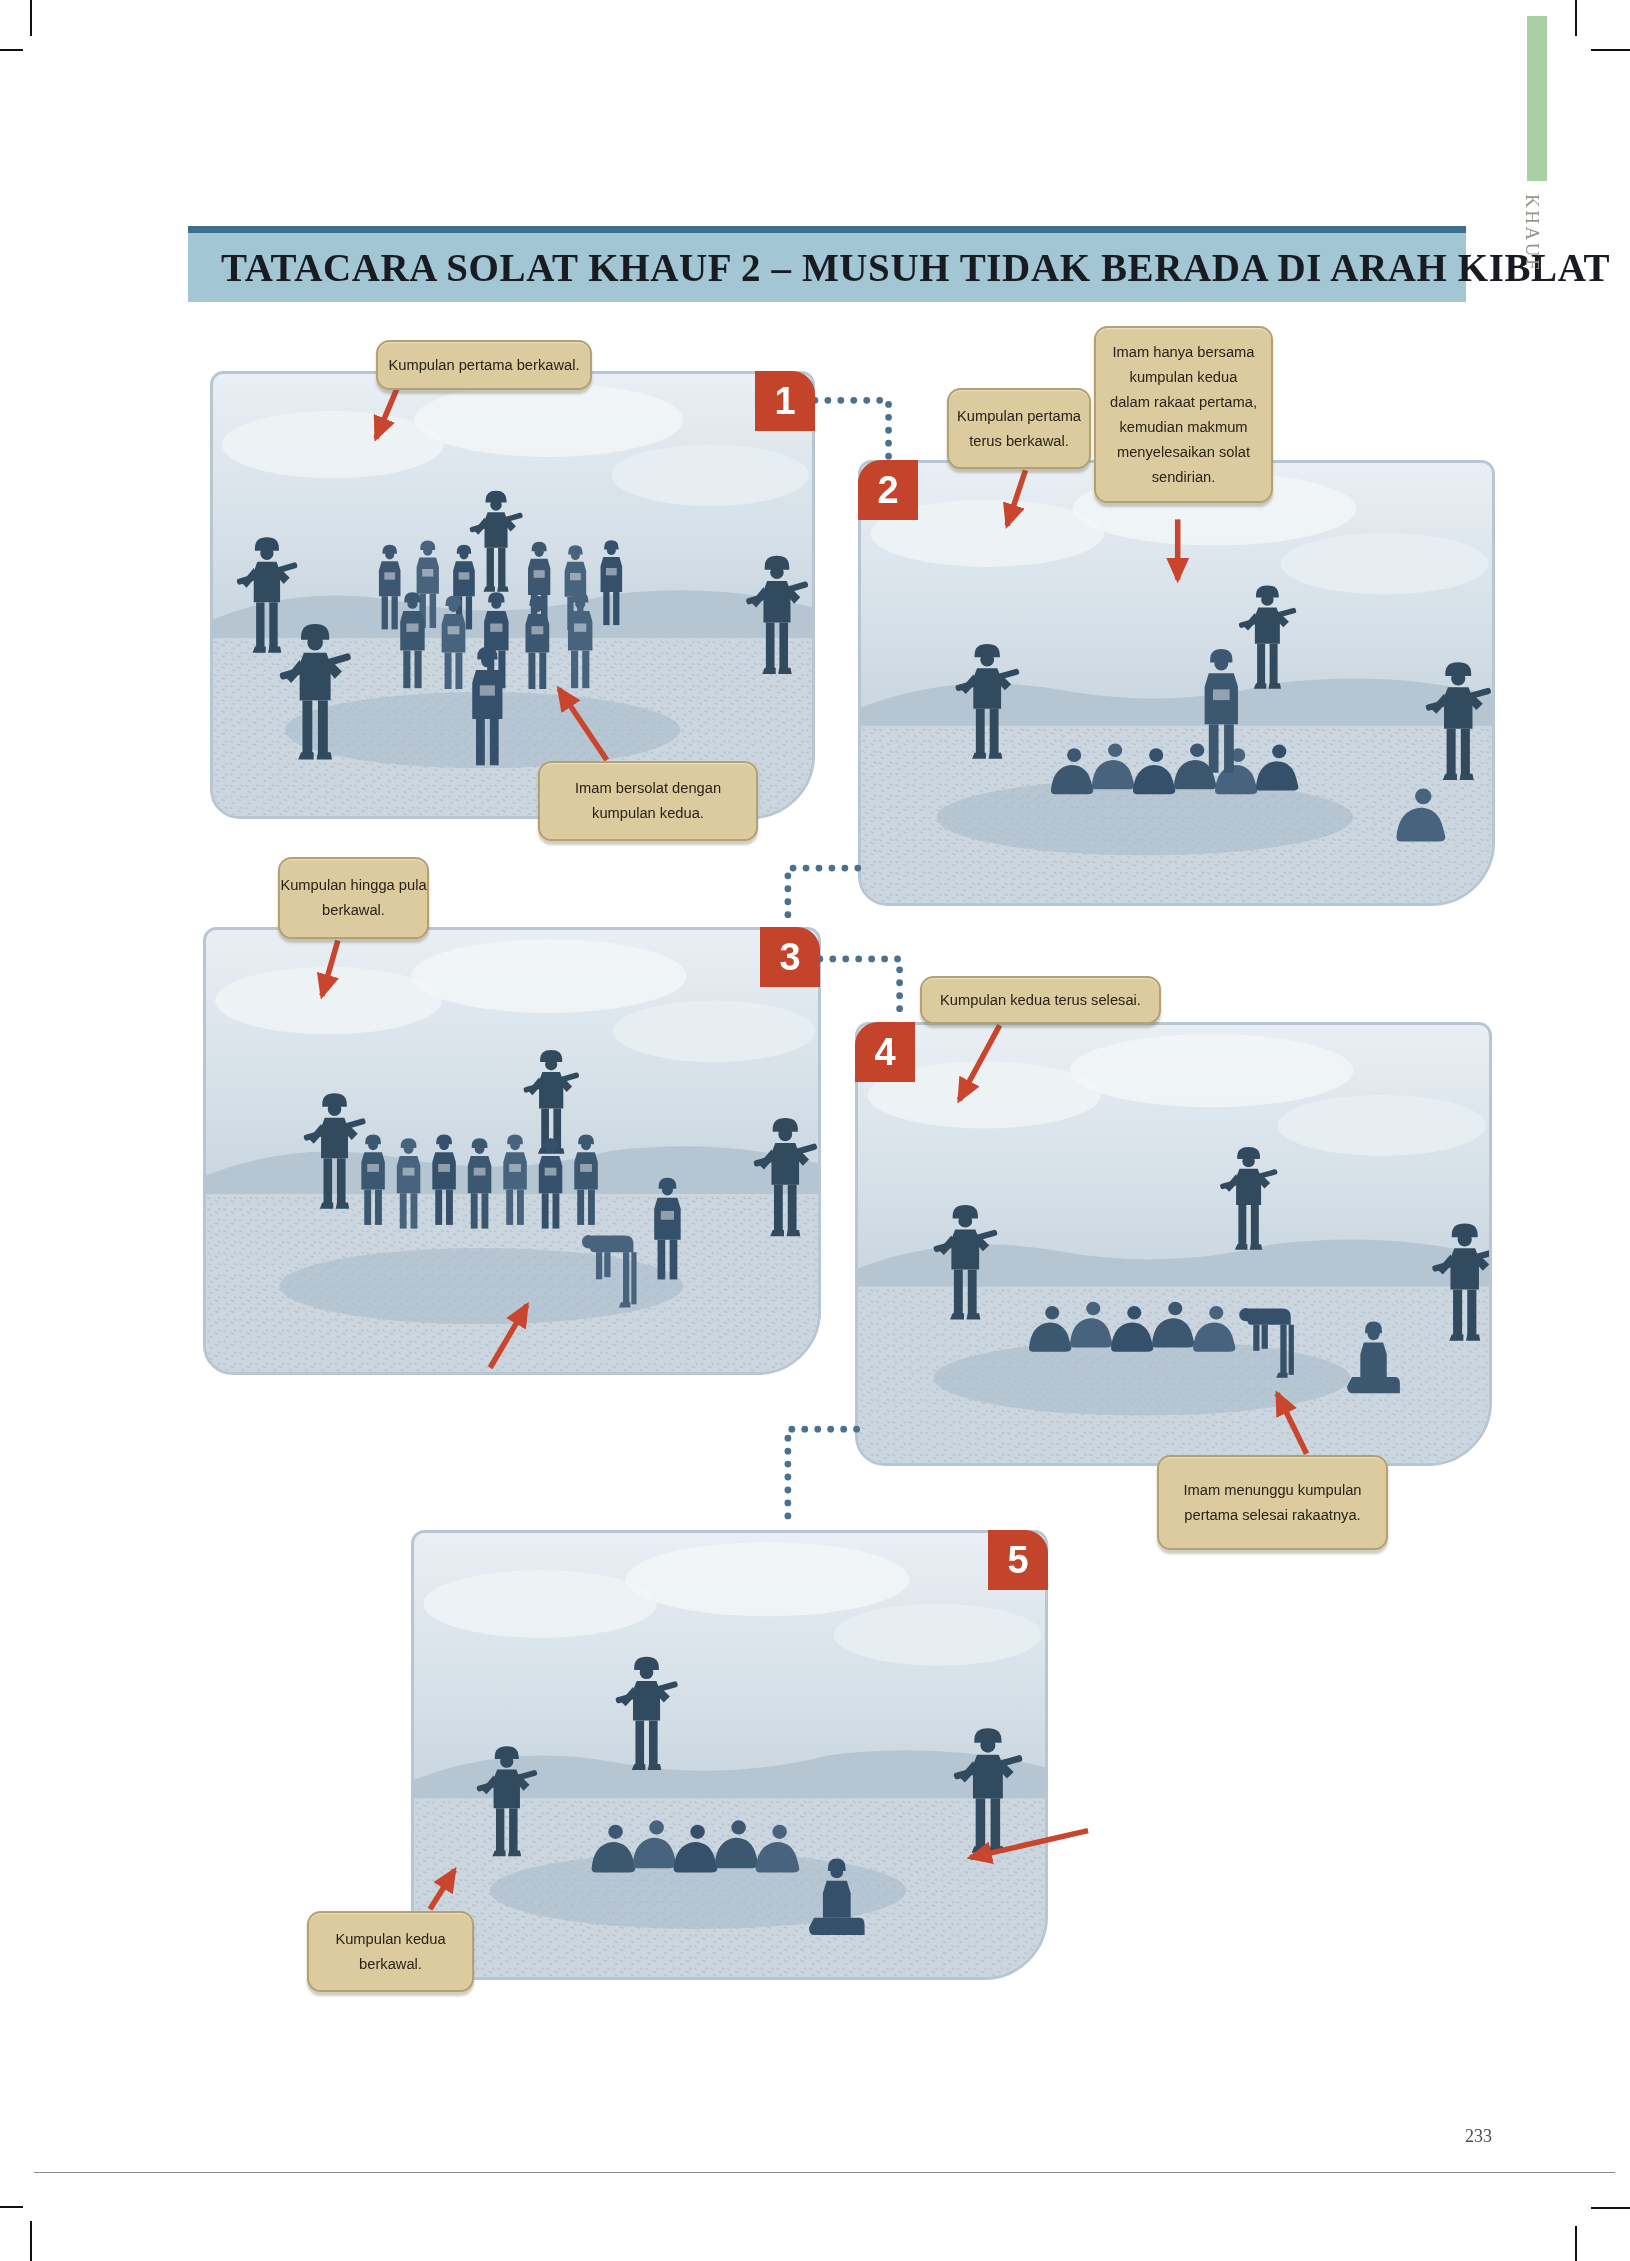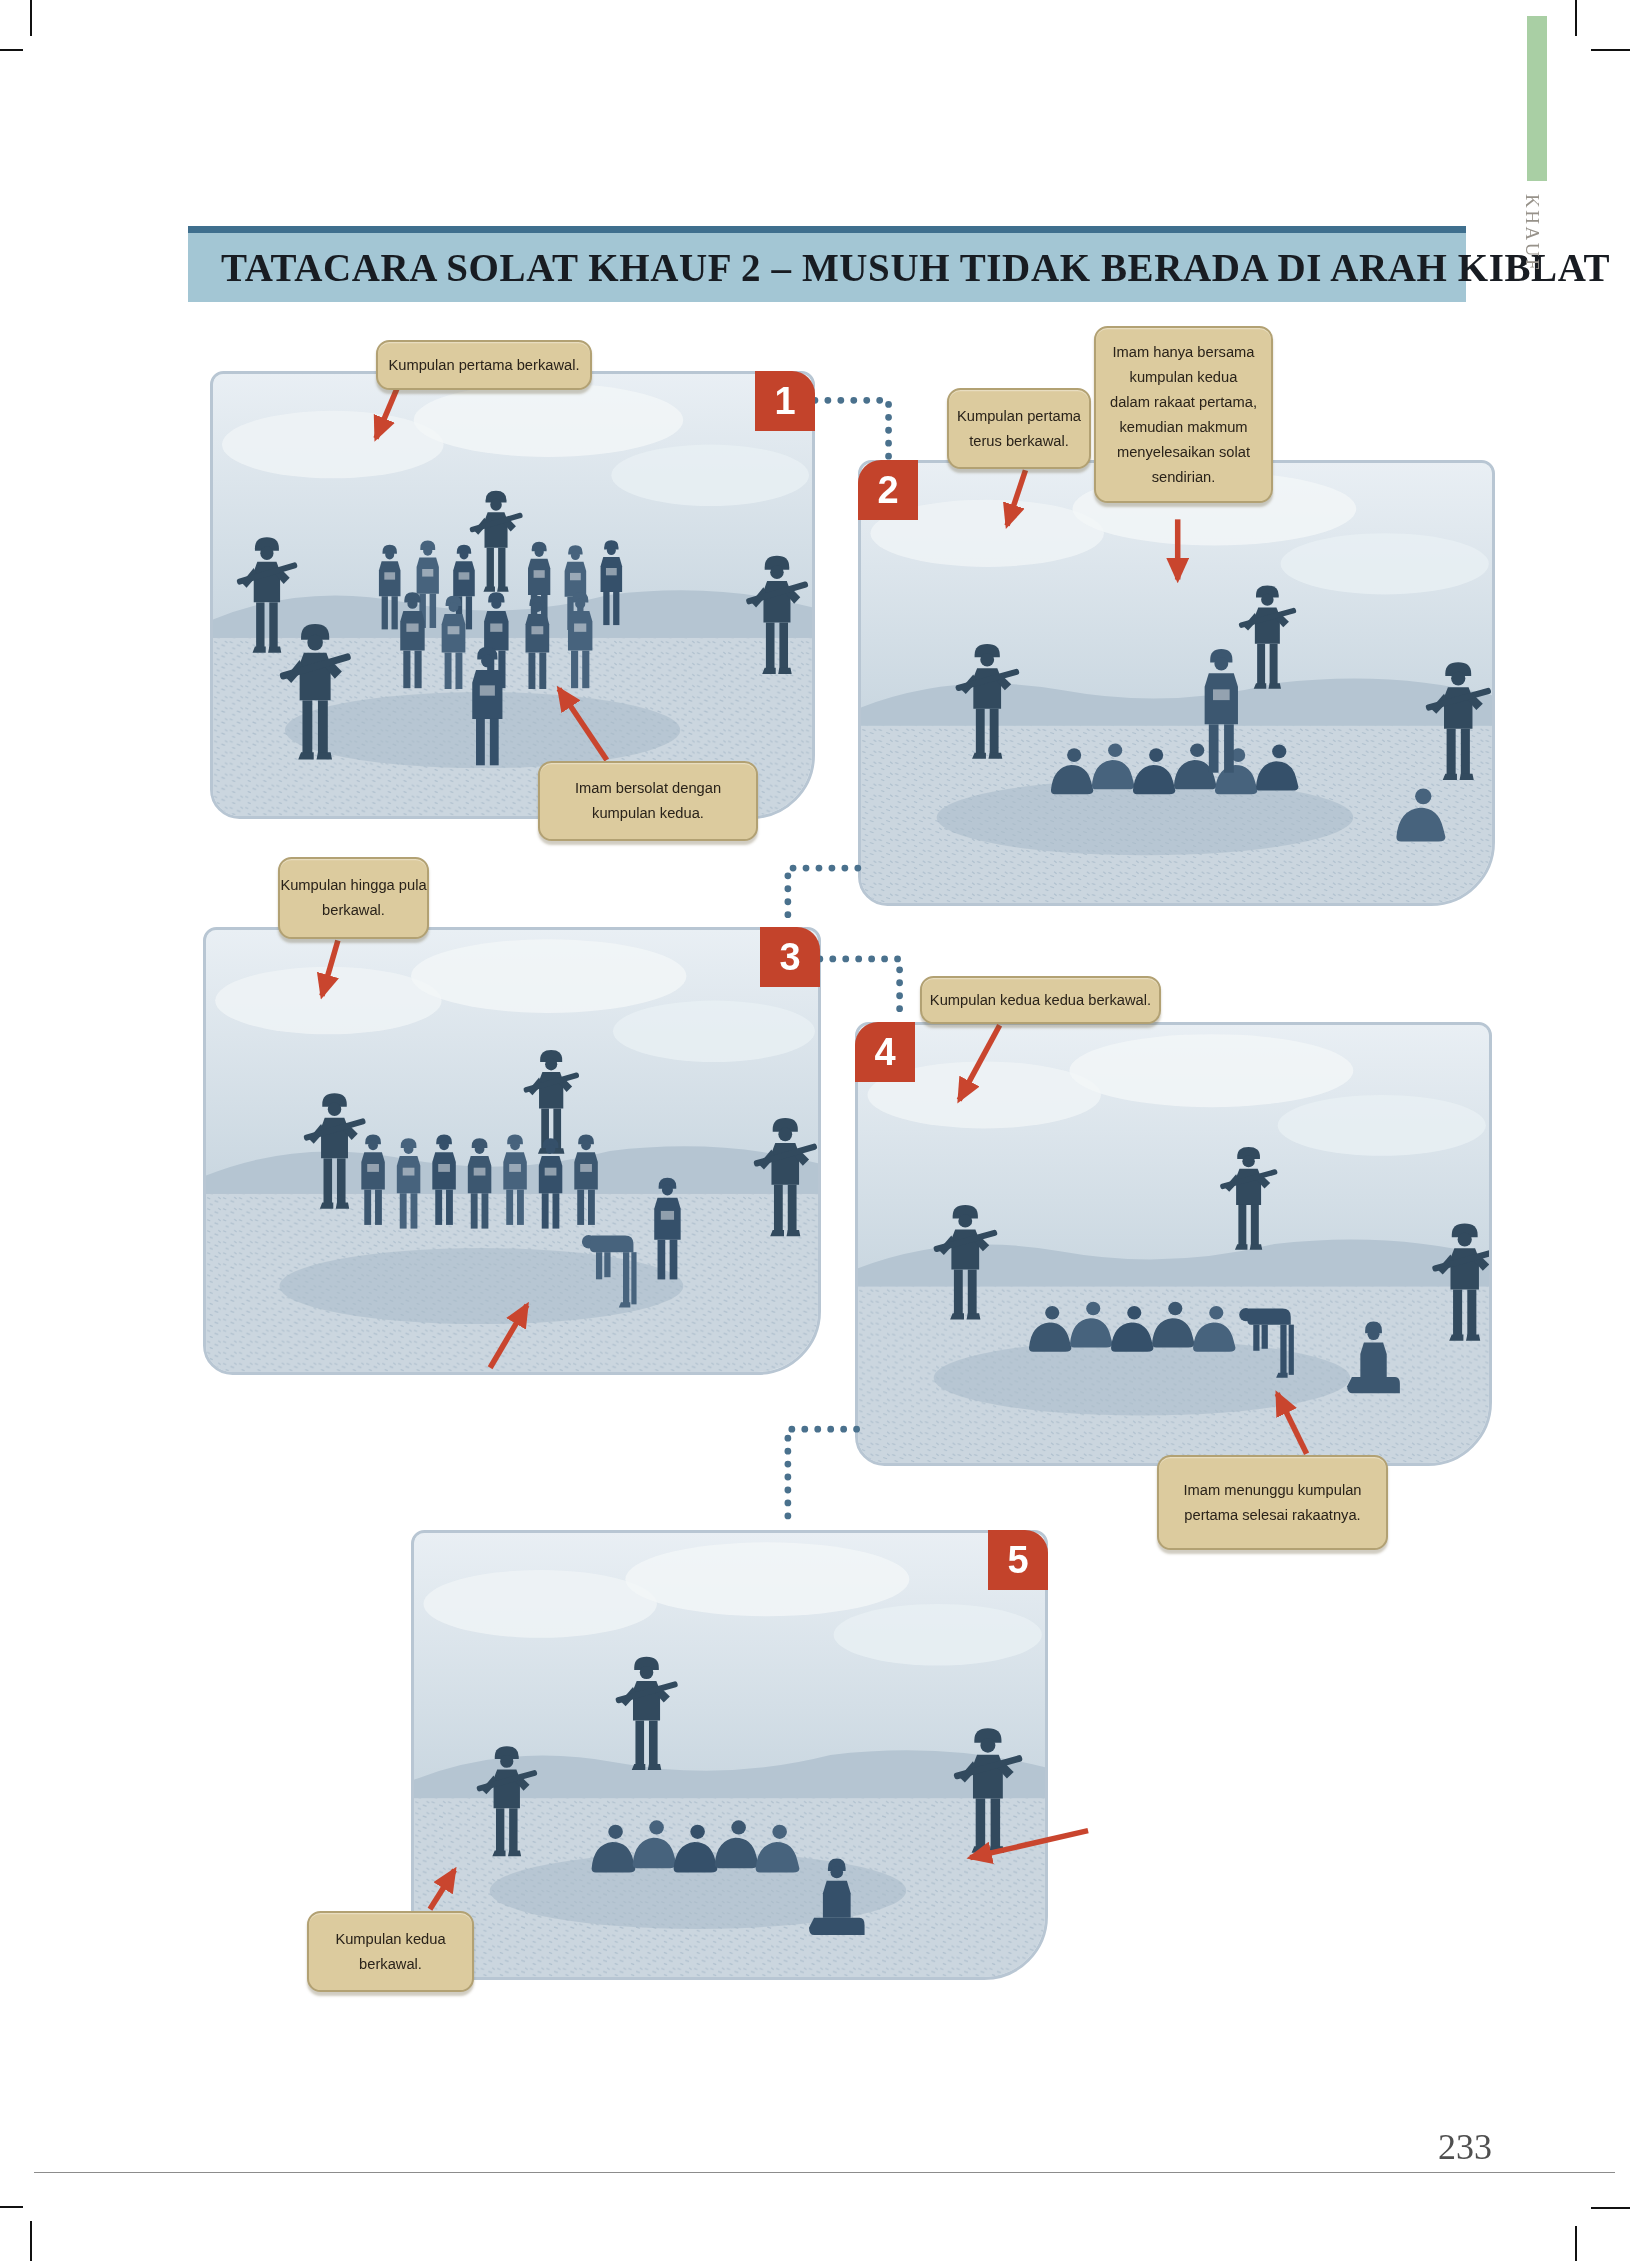--- a/index.html
+++ b/index.html
@@ -42,21 +42,21 @@
       padding:3.7px 6.1px;}
 
   
   #overlay{position:absolute;left:0;top:0;z-index:5;pointer-events:none;}
   .dots{stroke:#4a718d;stroke-width:11;stroke-linecap:round;stroke-dasharray:0.1 21;fill:none;}
   .arrow{stroke:#c9452e;stroke-width:9;fill:none;}
 
   
   .footer-rule{position:absolute;left:34px;top:2172px;width:1581px;height:1.2px;background:#8c8c8c;}
   .page-number{position:absolute;left:1406px;top:2126px;width:86px;text-align:right;
-      font-family:"Liberation Serif",serif;font-size:36px;color:#4f4f4f;}
+      font-family:"Liberation Serif",serif;font-size:18px;color:#4f4f4f;}
 </style>
 </head>
 <body>
 
 <div id="page">
 
   <svg width="0" height="0" style="position:absolute" aria-hidden="true">
     <defs>
       <linearGradient id="gSky" x1="0" y1="0" x2="0" y2="1">
         <stop offset="0" stop-color="#e9eff4"></stop>
@@ -275,21 +275,21 @@
   <div class="callout" style="left:1094px;top:326px;width:179px;min-height:177px">Imam hanya bersama
 kumpulan kedua
 dalam rakaat pertama,
 kemudian makmum
 menyelesaikan solat
 sendirian.</div>
   <div class="callout" style="left:278px;top:857px;width:151px;min-height:82px">Kumpulan hingga pula
 berkawal.</div>
   <div class="callout" style="left:538px;top:761px;width:220px;min-height:80px">Imam bersolat dengan
 kumpulan kedua.</div>
-  <div class="callout" style="left:920px;top:976px;width:241px;min-height:48px">Kumpulan kedua kedua berkawal.</div>
+  <div class="callout" style="left:920px;top:976px;width:241px;min-height:48px">Kumpulan kedua terus selesai.</div>
   <div class="callout" style="left:1157px;top:1455px;width:231px;min-height:95px">Imam menunggu kumpulan
 pertama selesai rakaatnya.</div>
   <div class="callout" style="left:307px;top:1911px;width:167px;min-height:81px">Kumpulan kedua
 berkawal.</div>
 
   <div class="footer-rule"></div>
   <div class="page-number">233</div>
 
 </div>
 

